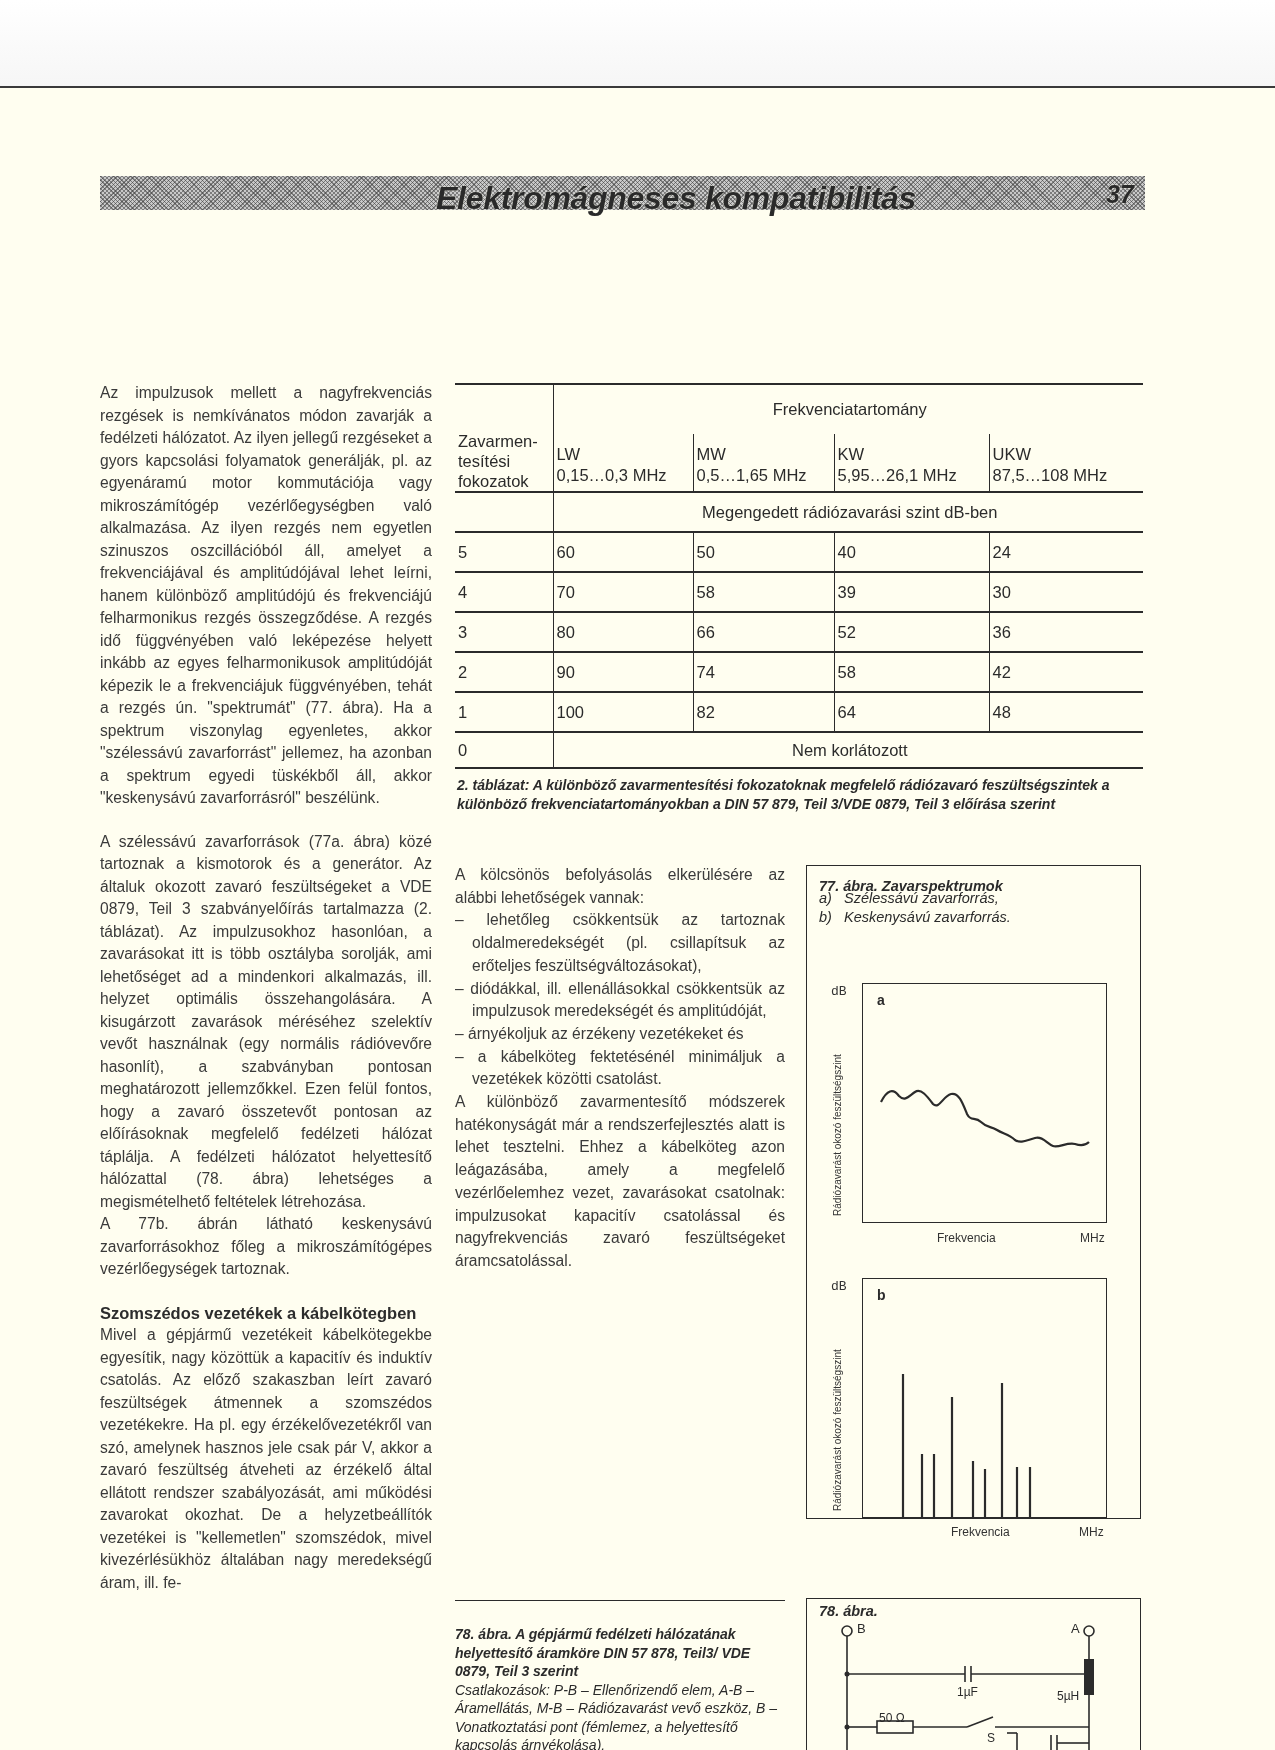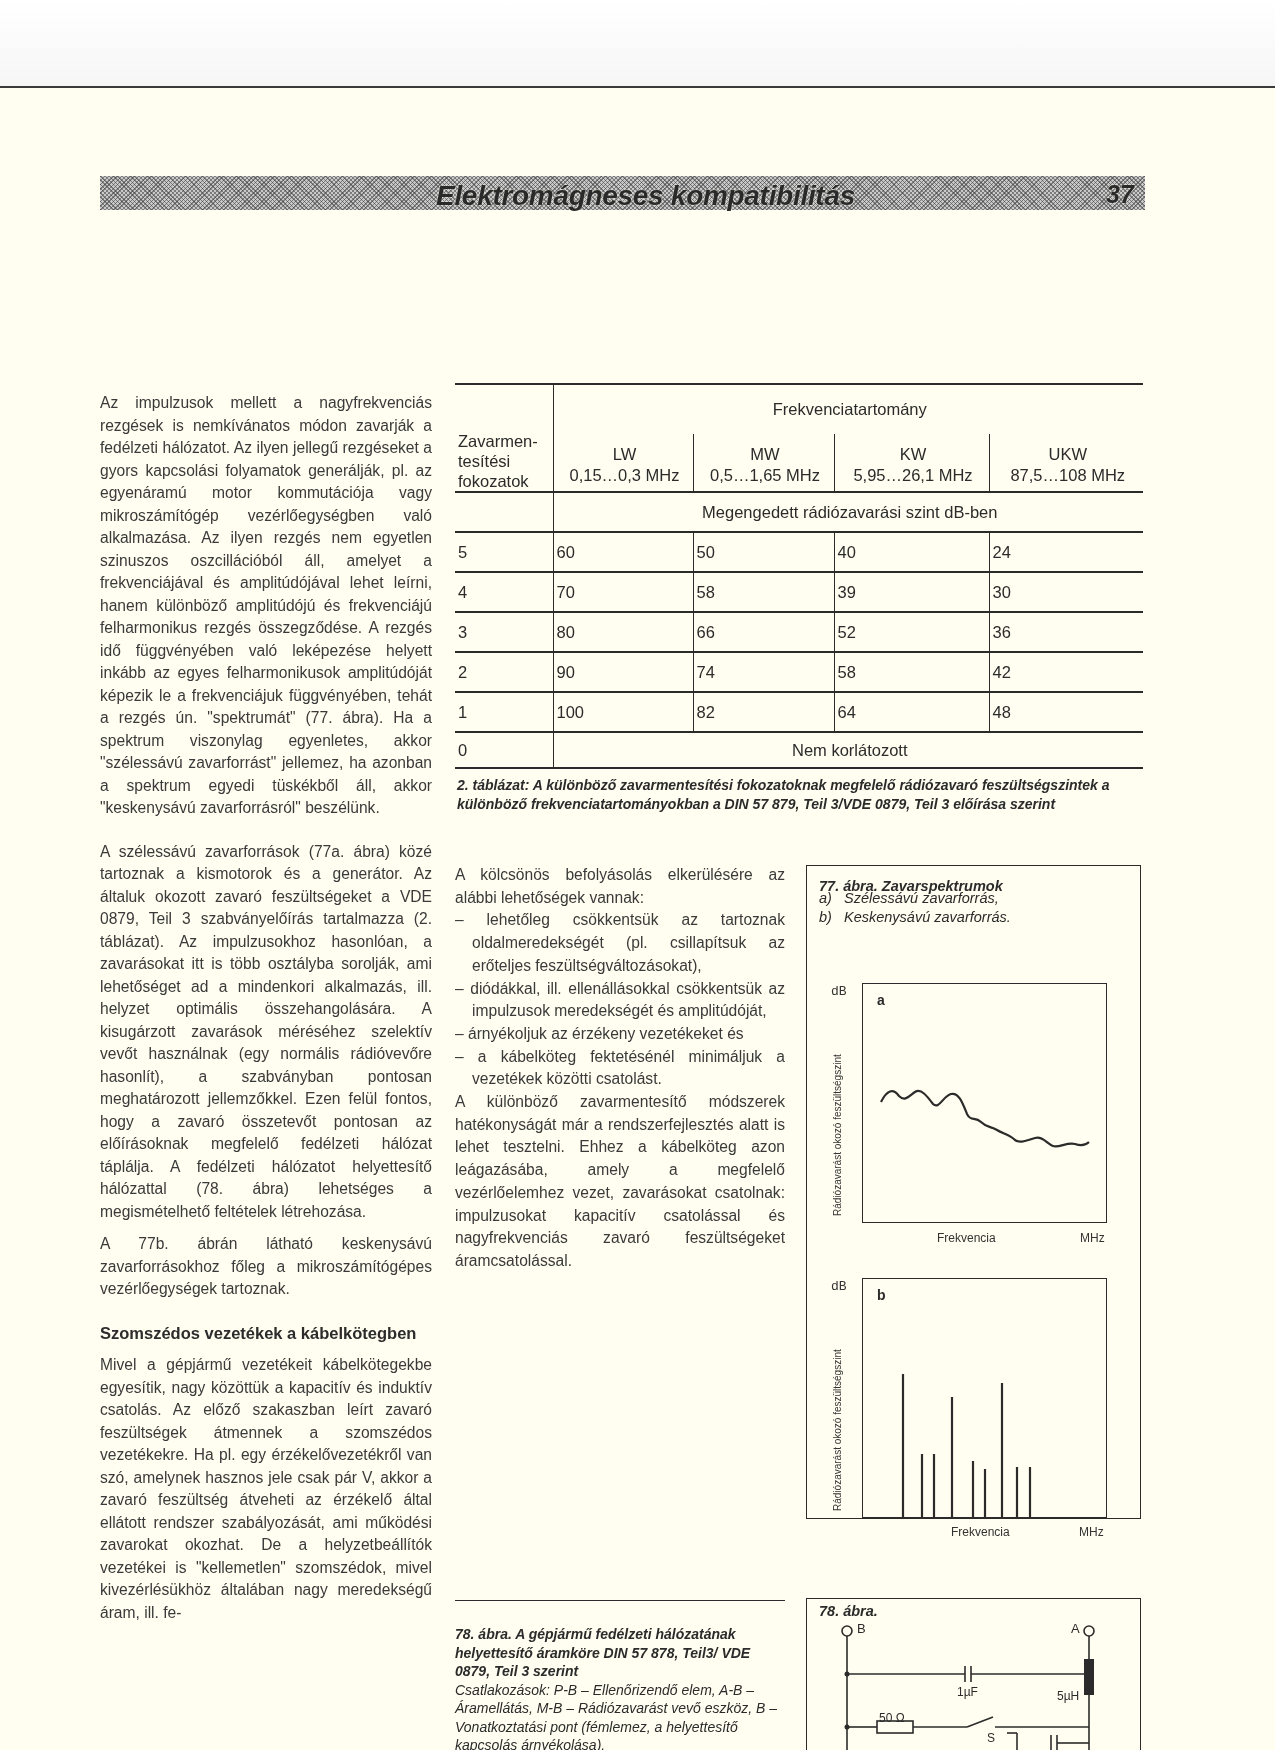--- a/index.html
+++ b/index.html
@@ -21,35 +21,35 @@
   }
   .header-band {
     position: absolute; left: 100px; top: 176px; width: 1045px; height: 34px;
     background-color: #c8c8c8;
     background-image:
       repeating-linear-gradient(45deg, rgba(60,60,60,0.55) 0 1px, transparent 1px 3px),
       repeating-linear-gradient(-45deg, rgba(60,60,60,0.55) 0 1px, transparent 1px 3px);
   }
   .header-title {
     position: absolute; left: 436px; top: 180px;
-    font-size: 28px; font-weight: bold; font-style: italic; color: #2a2a2a;
+    font-size: 32px; font-weight: bold; font-style: italic; color: #2a2a2a;
     letter-spacing: -0.3px; text-shadow: 0 0 2px #fffef0; text-align: center;
   }
   .header-page {
     position: absolute; left: 1106px; top: 180px;
     font-size: 25px; font-weight: bold; font-style: italic; color: #2a2a2a;
     text-shadow: 0 0 2px #fffef0;
   }
 
   .col-left {
     position: absolute; left: 100px; top: 382px; width: 332px;
     font-size: 15.6px; line-height: 22.5px; text-align: justify;
     color: #3a3a3a;
   }
-  .col-left p { margin-bottom: 21px; hyphens: manual; margin-top: 10px; }
+  .col-left p { margin-bottom: 21px; hyphens: manual; }
   .col-left p.tight { margin-bottom: 0; }
   .col-left h3 {
     font-size: 16.5px; font-weight: bold; line-height: 22.5px; margin-top: 20px; color: #2c2c2c;
   }
 
   
   .table-wrap { position: absolute; left: 455px; top: 383px; width: 688px; }
   table { border-collapse: collapse; width: 688px; font-size: 16.5px; color: #2b2b2b; }
   td { padding: 0 0 0 3px; vertical-align: middle; }
   .t-top { border-top: 2px solid #2b2b2b; }
@@ -127,21 +127,21 @@
 
 <div class="table-wrap">
   <table>
     <tbody>
         <tr class="t-top" style="height:46px;">
       <td rowspan="2" style="width:98px; line-height:20px; white-space:pre-line; padding-top:46px;">Zavarmen-
 tesítési
 fokozatok</td>
       <td colspan="4" class="vl center">Frekvenciatartomány</td>
     </tr>
-    <tr style="height:54px; vertical-align:top;text-align:center;">
+    <tr style="height:54px; vertical-align:top;">
       <td class="vl" style="width:140px; line-height:21px; padding-top:6px;">
         <div>LW</div>
         <div>0,15…0,3 MHz</div>
       </td>
       <td class="vl" style="width:141px; line-height:21px; padding-top:6px;">
         <div>MW</div>
         <div>0,5…1,65 MHz</div>
       </td>
       <td class="vl" style="width:155px; line-height:21px; padding-top:6px;">
         <div>KW</div>

